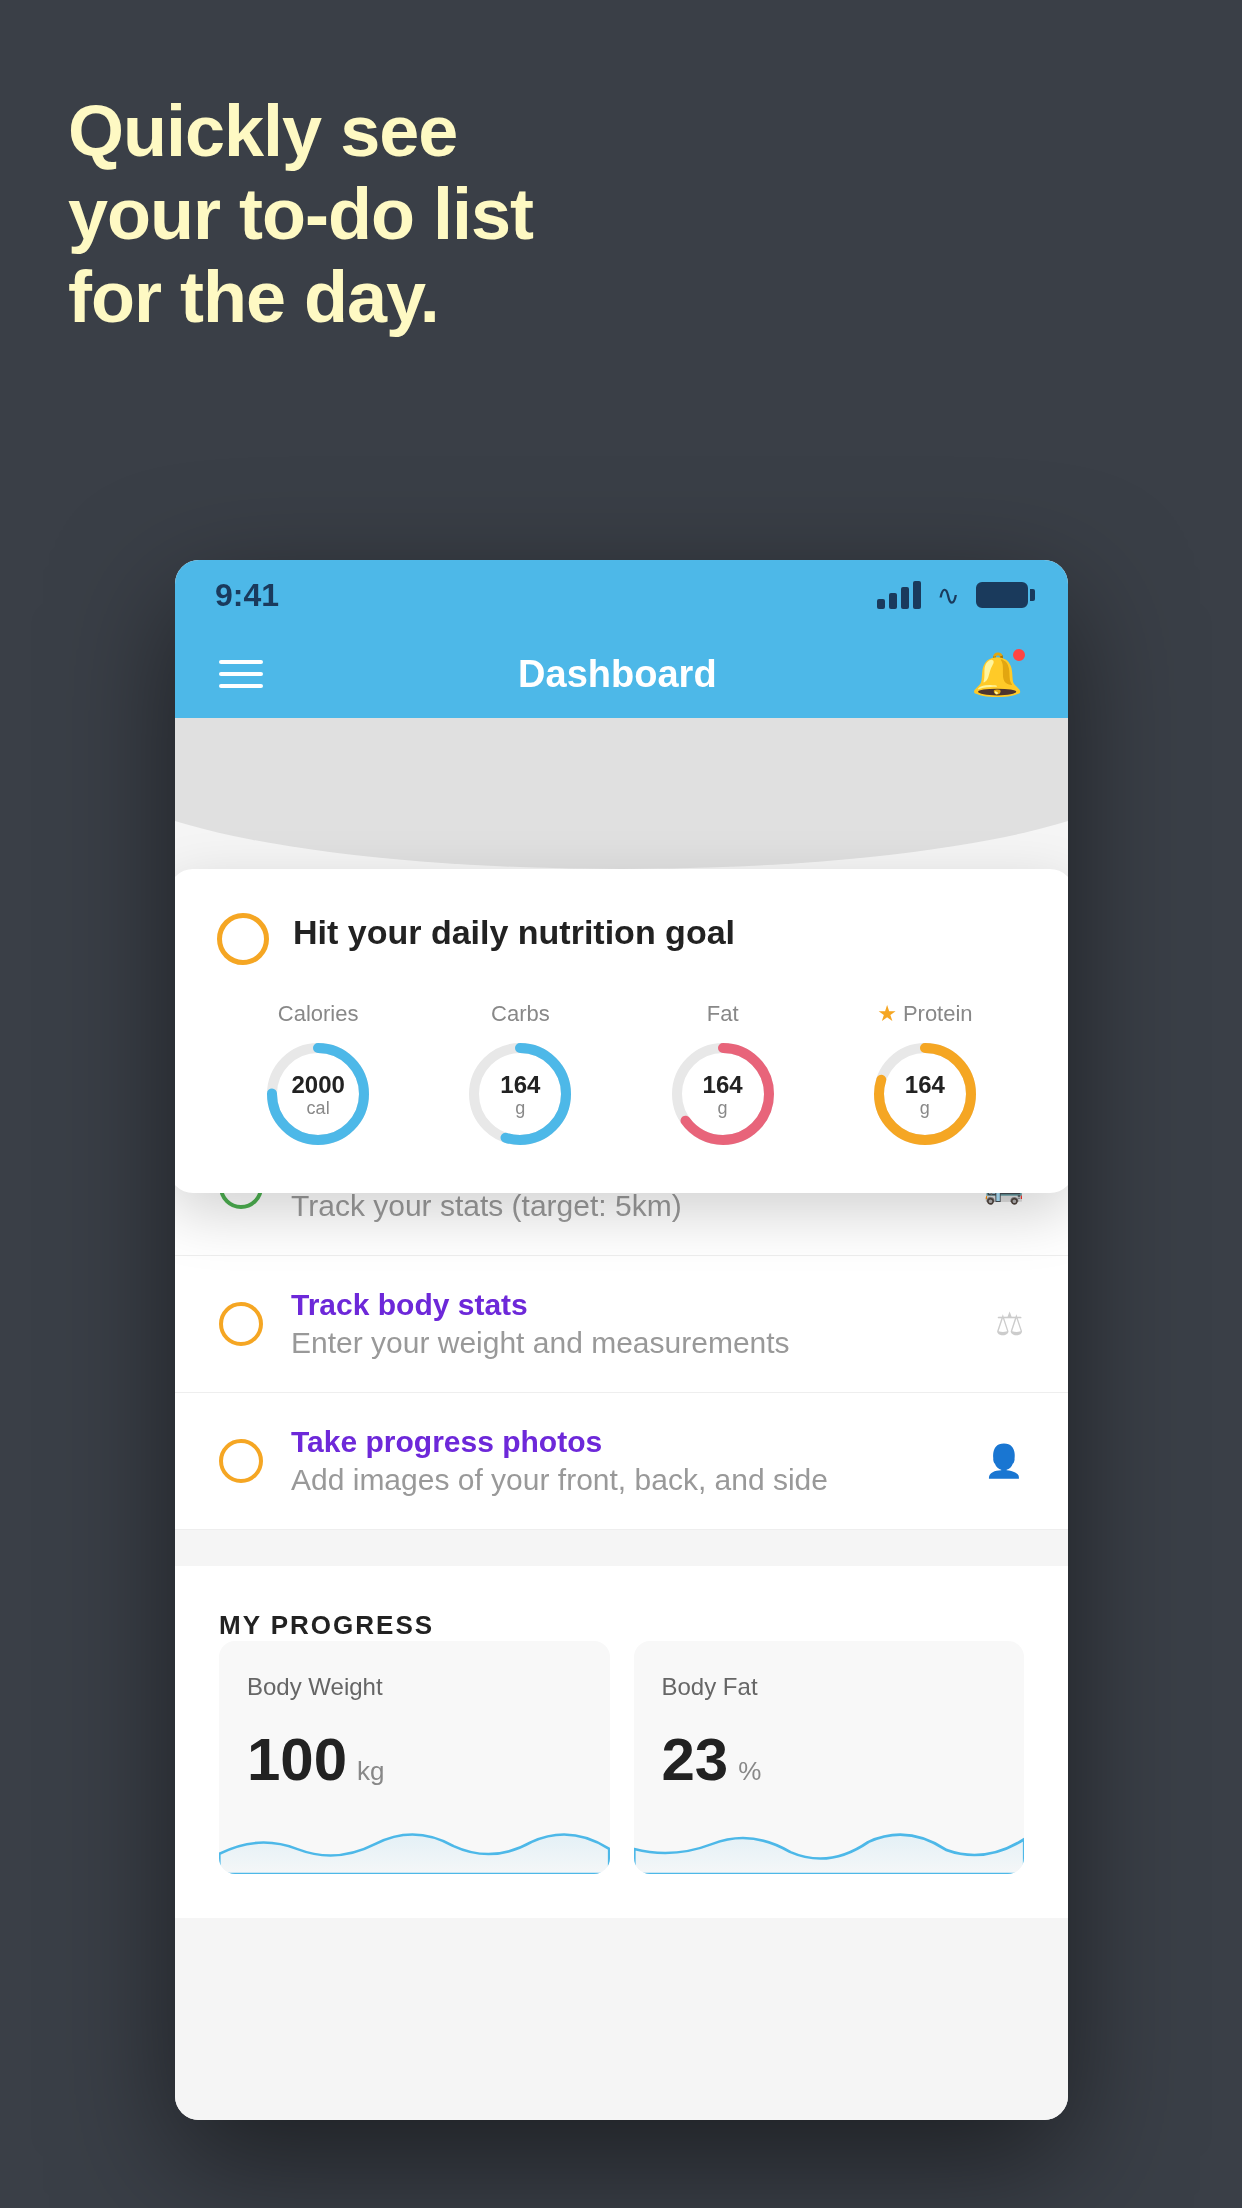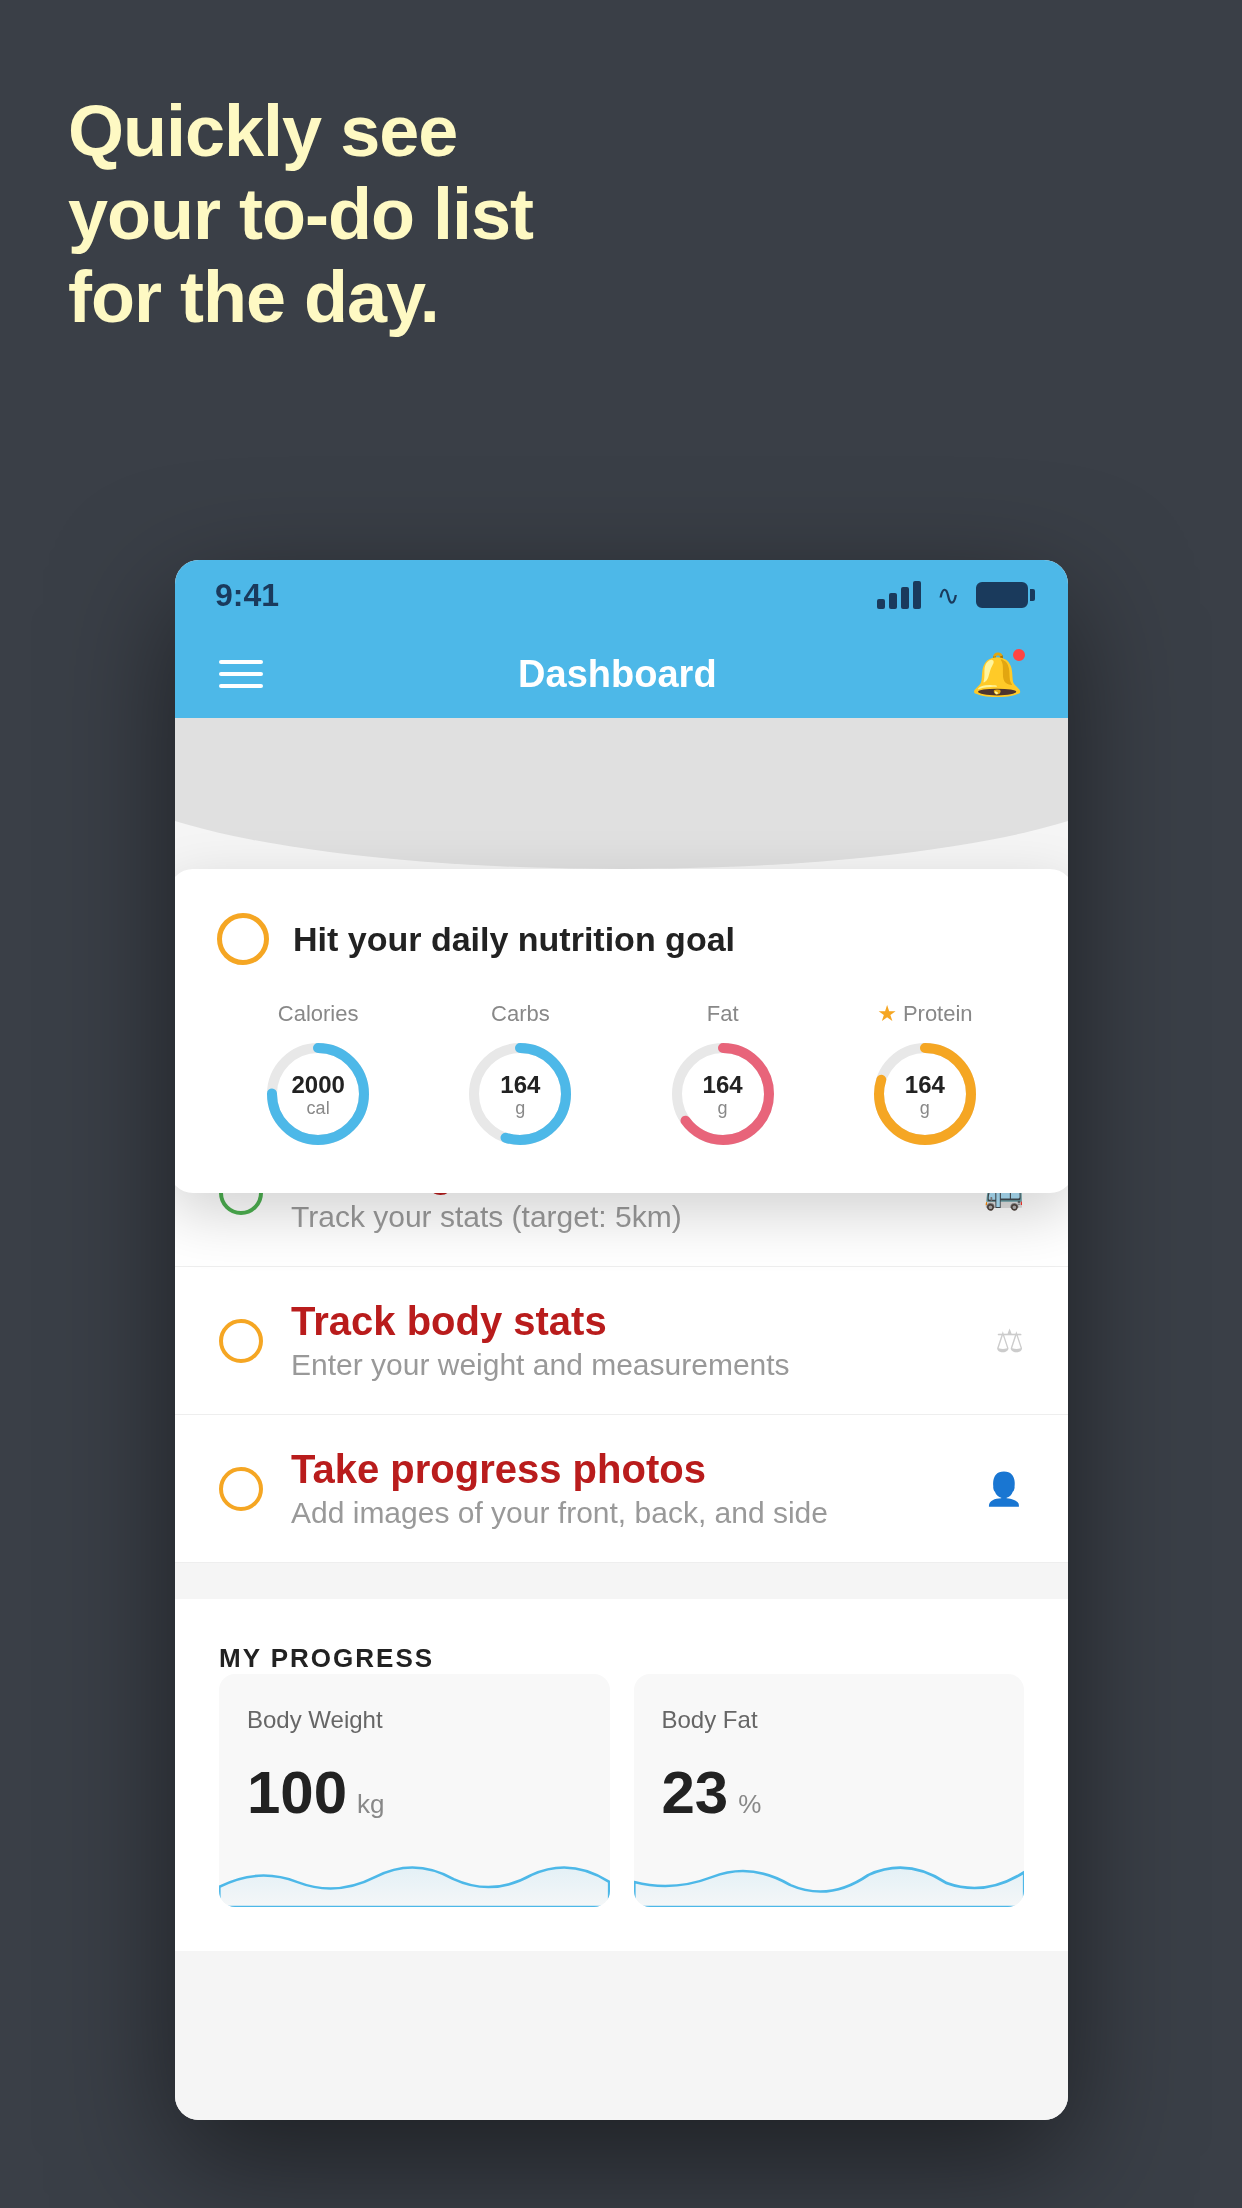--- a/index.html
+++ b/index.html
@@ -182,21 +182,20 @@
       right: -30px;
       background: #ffffff;
       border-radius: 24px;
       padding: 44px 48px;
       box-shadow: 0 20px 60px rgba(0,0,0,0.18);
       z-index: 10;
     }
 
     .card-header {
       display: flex;
-      align-items: center;
       gap: 24px;
       margin-bottom: 36px;
     }
 
     .circle-check {
       width: 52px;
       height: 52px;
       border-radius: 50%;
       border: 5px solid #f5a623;
       background: transparent;
@@ -306,23 +305,23 @@
       border: 4px solid #f5a623;
       background: transparent;
       flex-shrink: 0;
     }
 
     .task-info {
       flex: 1;
     }
 
     .task-name {
-      font-size: 40px;
+      font-size: 30px;
       font-weight: 600;
-      color: #b91c1c;
+      color: #6d28d9;
     }
 
     .task-desc {
       font-size: 30px;
       color: #999999;
       margin-top: 4px;
     }
 
     .task-icon {
       font-size: 32px;

